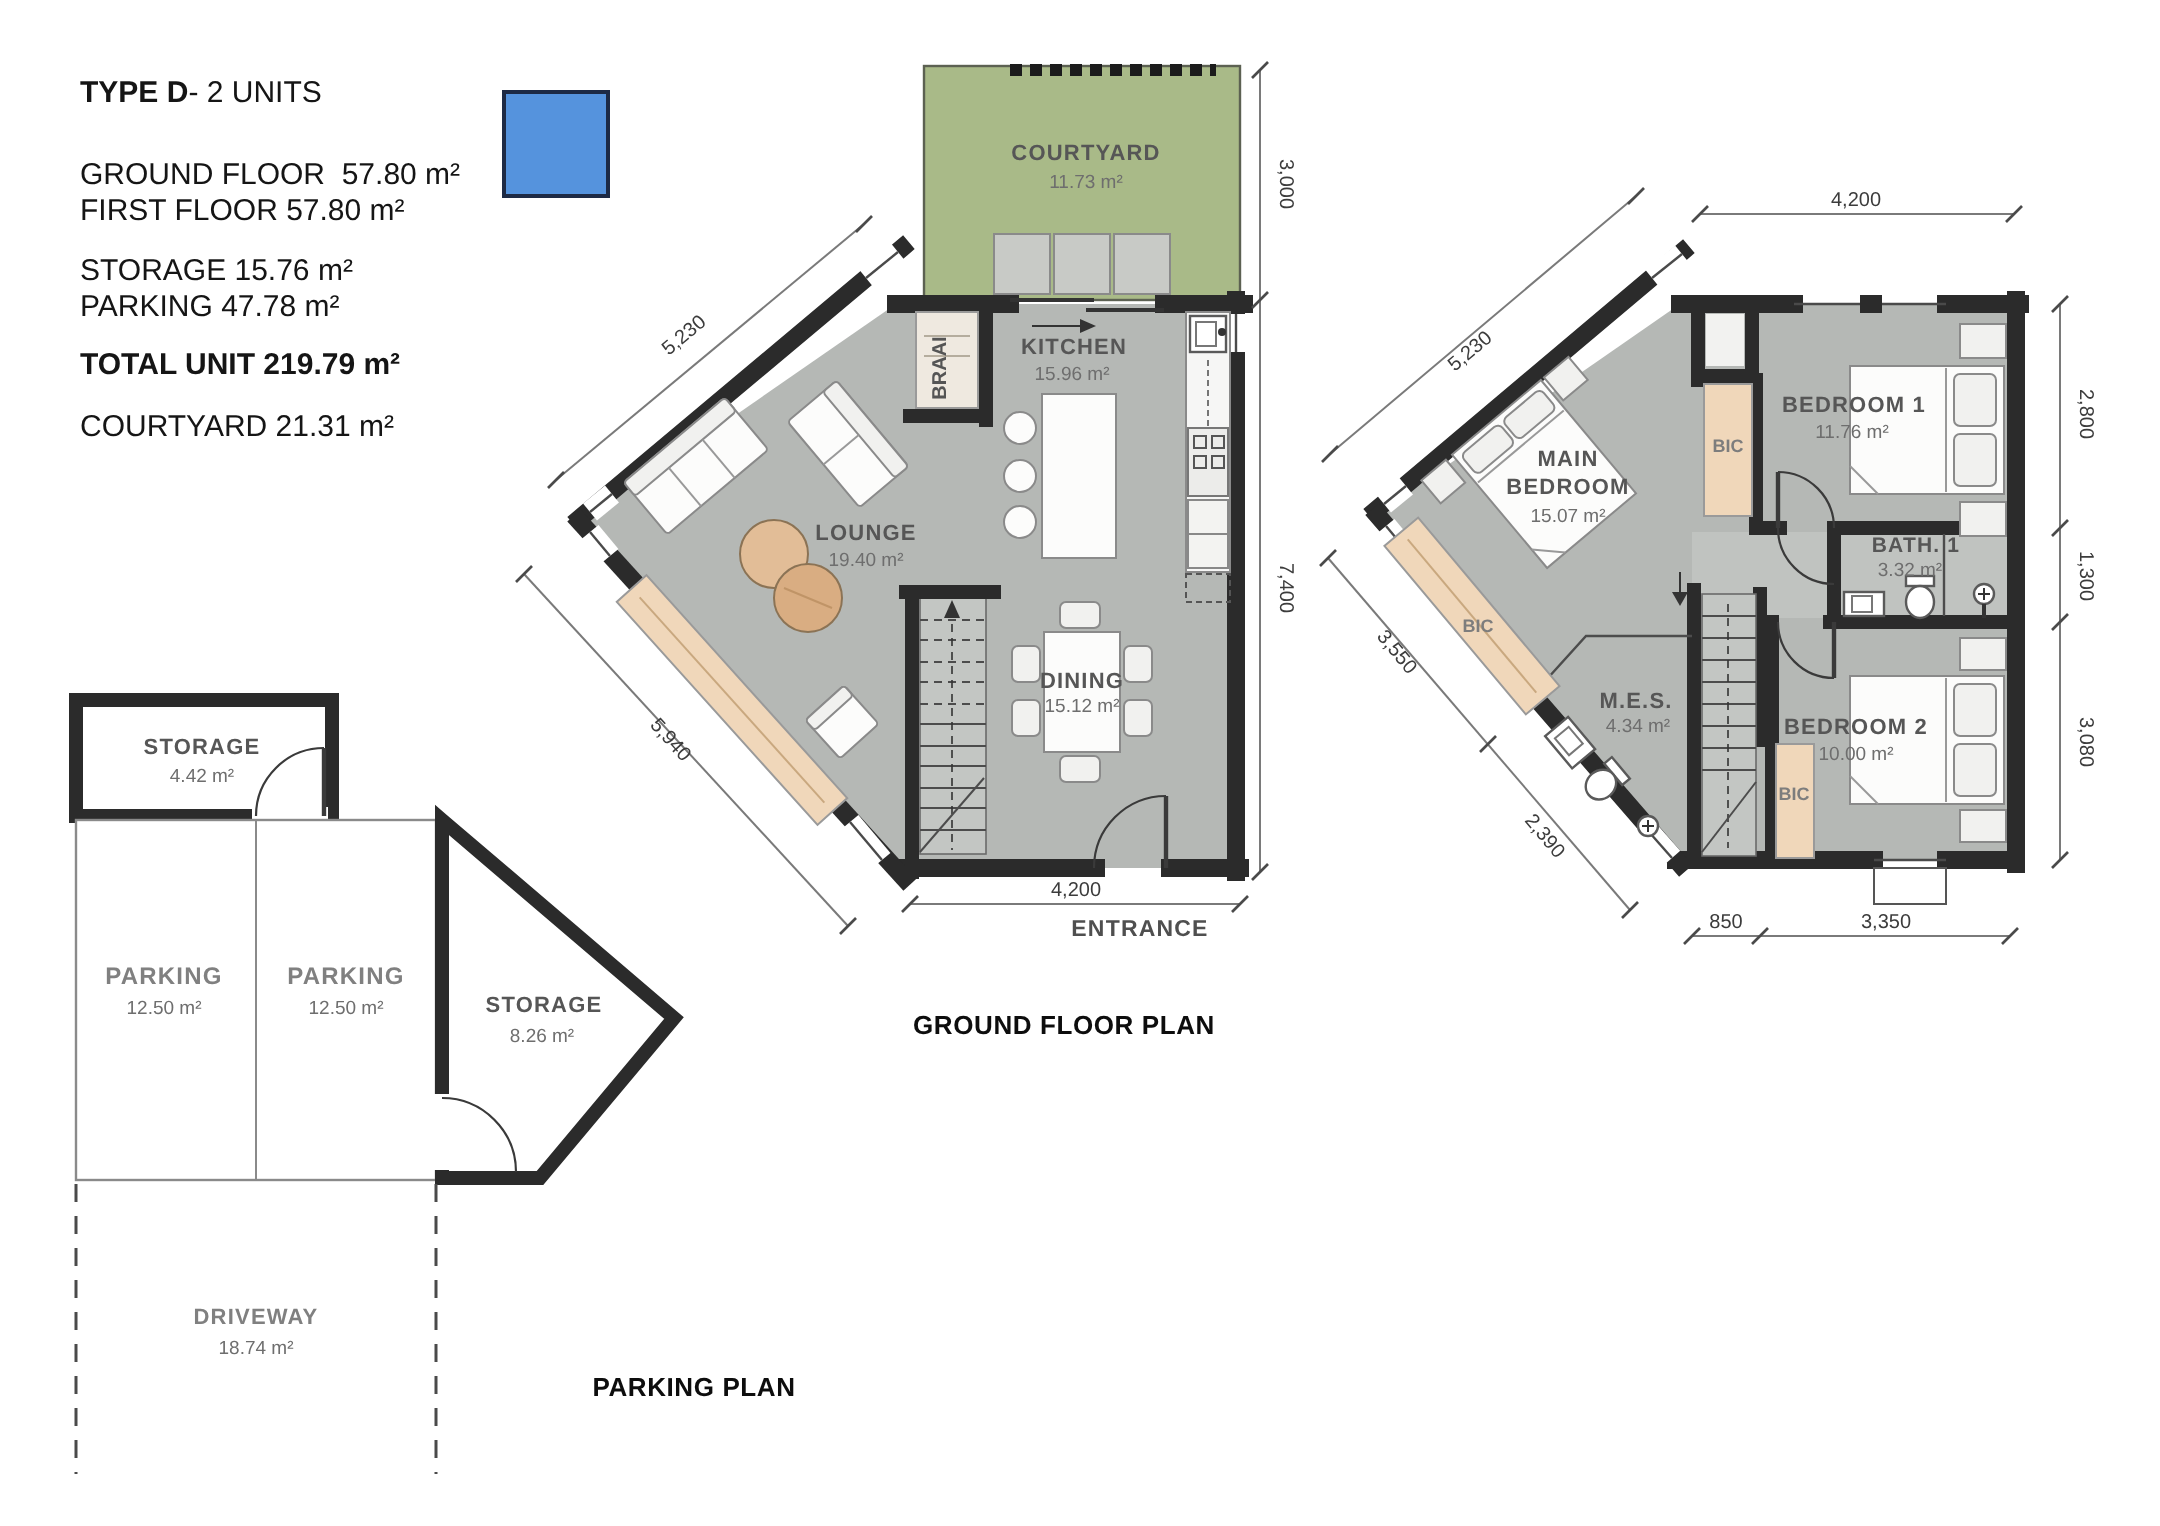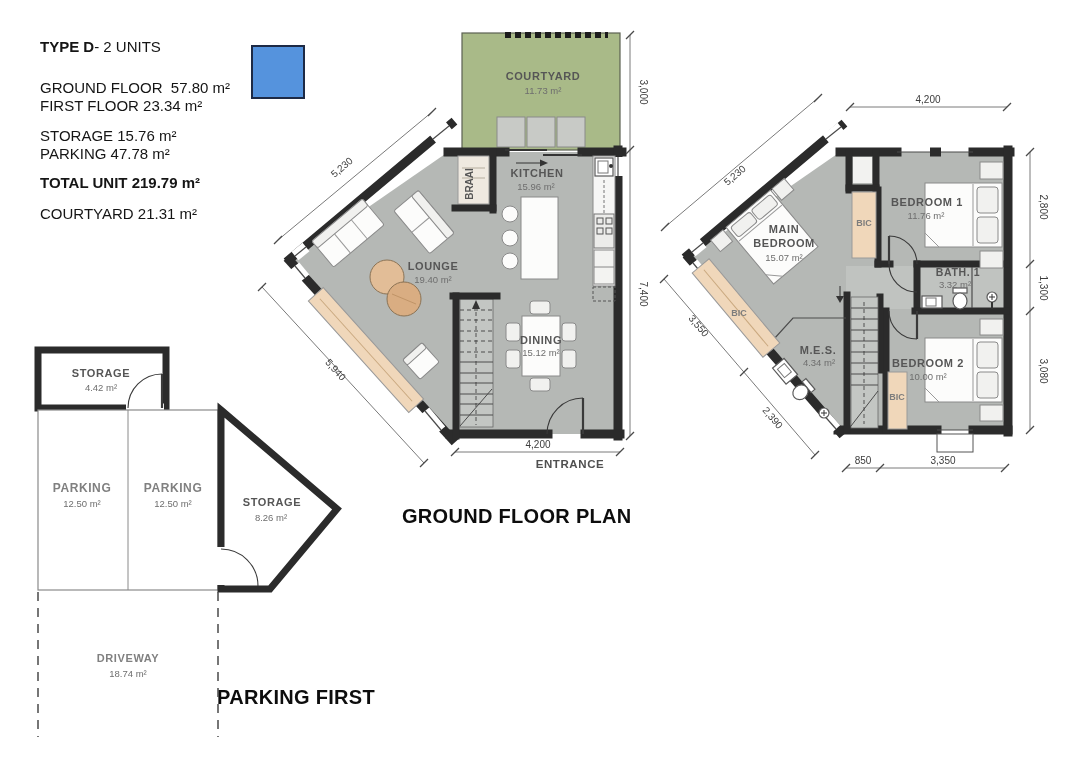--- a/index.html
+++ b/index.html
@@ -2,21 +2,21 @@
 <html><head>
 <meta charset="utf-8">
 <style>
   html,body{margin:0;padding:0;background:#ffffff;}
   #canvas{position:relative;width:1080px;height:763px;background:#fff;overflow:hidden;
           font-family:"Liberation Sans",sans-serif;}
   .abs{position:absolute;}
   .legend-line{position:absolute;left:40px;font-size:15px;color:#151515;white-space:pre;text-align:center;}
   .bold{font-weight:bold;}
   .swatch{position:absolute;left:251px;top:45px;width:54px;height:54px;border:2px solid #1d2a45;box-sizing:border-box;}
-  .plan-title{position:absolute;width:260px;font-size:20px;font-weight:bold;color:#0d0d0d;letter-spacing:.3px;}
+  .plan-title{position:absolute;width:260px;text-align:center;font-size:13px;font-weight:bold;color:#0d0d0d;letter-spacing:.3px;}
   svg text{font-family:"Liberation Sans",sans-serif;}
   .rlabel{font-size:11px;font-weight:bold;fill:#565656;letter-spacing:.6px;text-anchor:middle;}
   .rlabel2{font-size:12px;font-weight:bold;fill:#808080;letter-spacing:.6px;text-anchor:middle;}
   .rarea{font-size:9.5px;fill:#6e6e6e;text-anchor:middle;}
   .dtext{font-size:10px;fill:#3c3c3c;text-anchor:middle;}
   .bic{font-size:9px;font-weight:bold;fill:#7d7d7d;text-anchor:middle;}
   .wall{stroke:#2b2b2b;stroke-width:9;stroke-linecap:square;fill:none;}
   .wall7{stroke:#2b2b2b;stroke-width:7;stroke-linecap:square;fill:none;}
   .wallgap{stroke:#ffffff;stroke-width:11;stroke-linecap:butt;fill:none;}
   .win{stroke:#4a4a4a;stroke-width:1.2;fill:none;}
@@ -32,30 +32,30 @@
   .thinl{stroke:#4c4c4c;stroke-width:1.2;fill:none;}
 </style>
 </head>
 <body>
 
 <div id="canvas">
 
   <div>
     <div class="legend-line bold" style="top:38px"><span class="bold">TYPE D</span><span style="font-weight:normal">- 2 UNITS</span></div>
     <div class="legend-line" style="top:79px">GROUND FLOOR  57.80 m²</div>
-    <div class="legend-line" style="top:97px">FIRST FLOOR 23.34 m²</div>
+    <div class="legend-line" style="top:97px">FIRST FLOOR 57.80 m²</div>
     <div class="legend-line" style="top:127px">STORAGE 15.76 m²</div>
     <div class="legend-line" style="top:145px">PARKING 47.78 m²</div>
     <div class="legend-line bold" style="top:174px">TOTAL UNIT 219.79 m²</div>
     <div class="legend-line" style="top:205px">COURTYARD 21.31 m²</div>
     <div class="swatch" style="background:#5593DD"></div>
   </div>
 
   <div class="plan-title" style="left:402px;top:505px">GROUND FLOOR PLAN</div>
-  <div class="plan-title" style="left:217px;top:686px">PARKING FIRST</div>
+  <div class="plan-title" style="left:217px;top:686px">PARKING PLAN</div>
 
   <svg class="abs" style="left:0;top:0" width="1080" height="763" viewBox="0 0 1080 763">
 
     <g>
 
       <rect x="462" y="33" width="158" height="117" fill="#a9ba88" stroke="#5c6152" stroke-width="1.2"></rect>
       <line x1="505" y1="35" x2="608" y2="35" stroke="#1c1c1c" stroke-width="6" stroke-dasharray="6,4"></line>
       <g>
         <rect x="497" y="117" width="28" height="30" fill="#c8cac6" stroke="#8a8a8a"></rect>
         <rect x="527" y="117" width="28" height="30" fill="#c8cac6" stroke="#8a8a8a"></rect>

